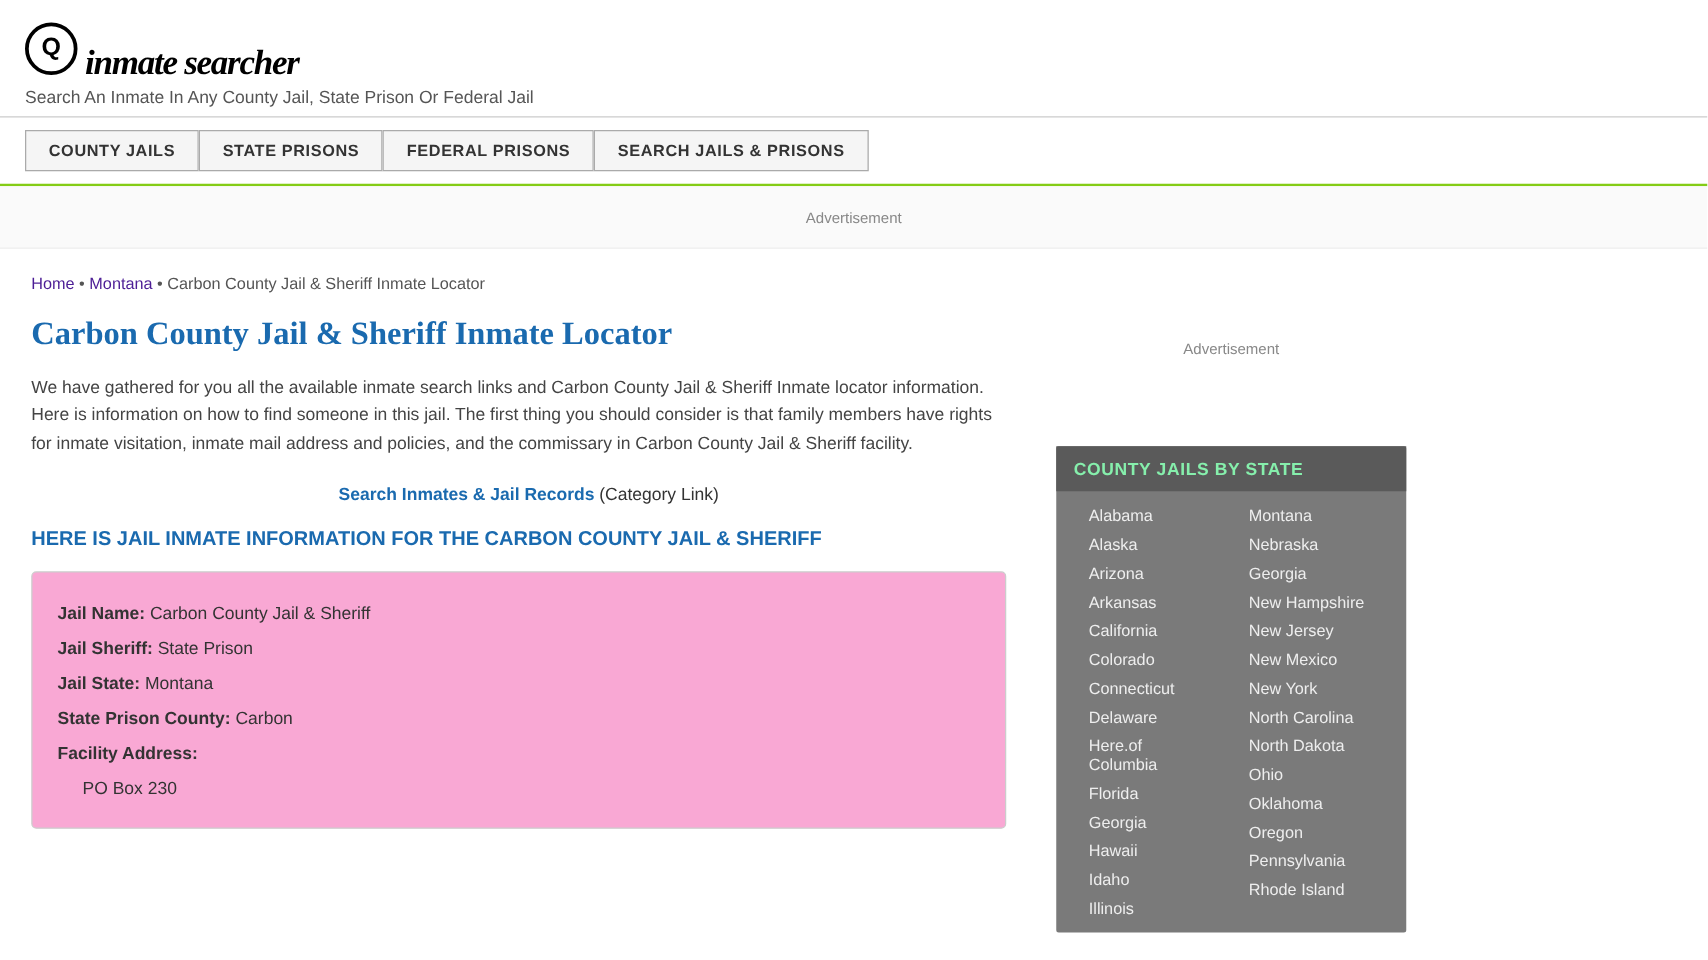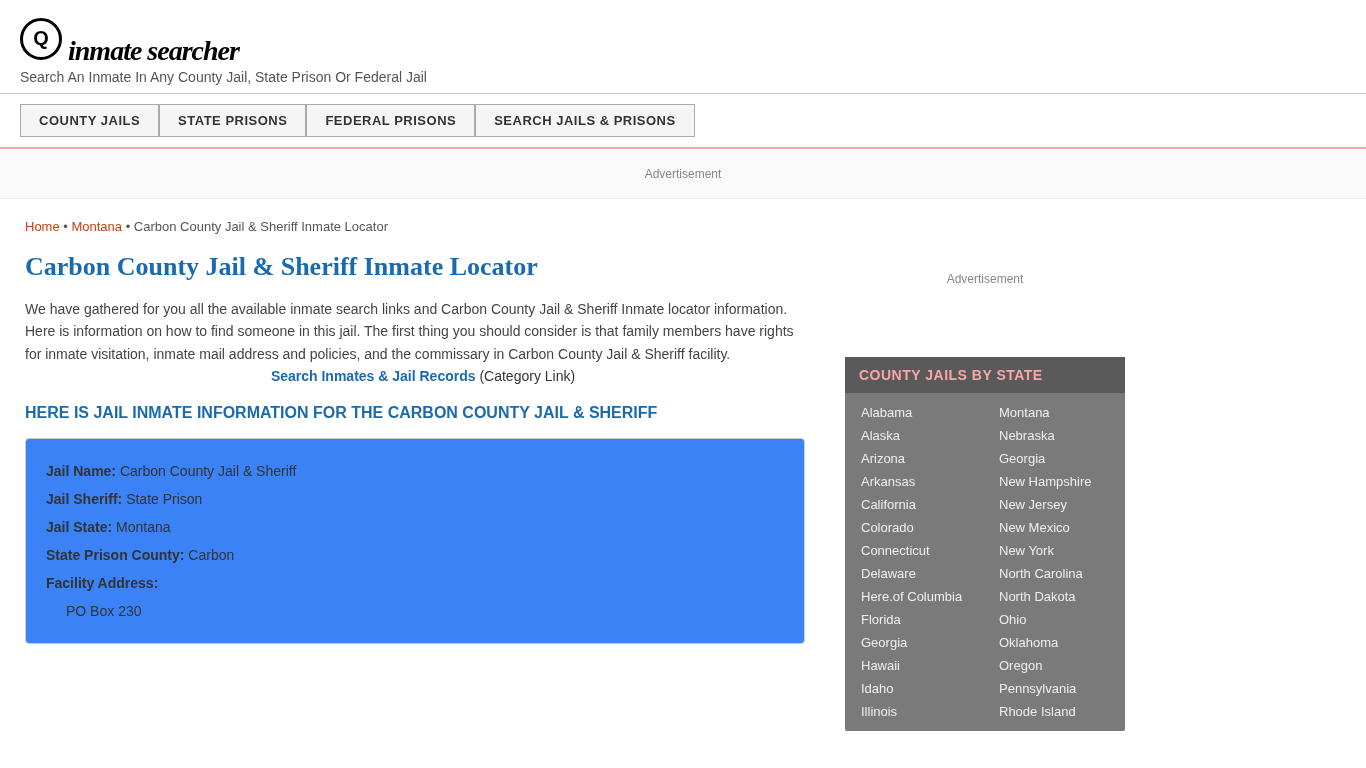--- a/index.html
+++ b/index.html
@@ -6,63 +6,63 @@
     body { font-family: Arial, sans-serif; font-size: 14px; color: #333; background: #fff; }
 
     
     #header { padding: 10px 20px 8px 20px; border-bottom: 1px solid #ccc; }
     #logo-area { display: flex; align-items: center; gap: 6px; }
     #logo-icon { width: 42px; height: 42px; border-radius: 50%; border: 3px solid #000; display: flex; align-items: center; justify-content: center; font-size: 20px; font-weight: bold; color: #000; background: #fff; flex-shrink: 0; }
     #logo-text { font-size: 28px; font-weight: bold; font-style: italic; color: #000; font-family: Georgia, serif; letter-spacing: -1px; margin-top: 25px; }
     #tagline { font-size: 14px; color: #555; margin-top: 2px; }
 
     
-    #nav { padding: 10px 20px; border-bottom: 2px solid #fca5a5; }
+    #nav { padding: 10px 20px; border-bottom: 2px solid #84cc16; }
     #nav-bar { display: flex; gap: 0; }
     .nav-btn { padding: 8px 18px; border: 1px solid #aaa; background: #f5f5f5; font-size: 13px; font-weight: bold; color: #333; cursor: pointer; letter-spacing: 0.5px; text-transform: uppercase; }
 
     
     #ad-bar { text-align: center; padding: 8px; color: #888; font-size: 12px; border-bottom: 1px solid #eee; background: #fafafa; height: 50px; display: flex; align-items: center; justify-content: center; }
 
     
     #main-layout { display: flex; padding: 0; }
 
     
     #content { flex: 1; padding: 20px 25px; max-width: 830px; }
 
     
     #breadcrumb { font-size: 13px; margin-bottom: 18px; color: #555; }
-    #breadcrumb a { color: #c2410c; text-decoration: none; }
+    #breadcrumb a { color: #4c1d95; text-decoration: none; }
 
     
     #page-title { font-size: 26px; font-weight: bold; color: #1a6aaf; margin-bottom: 16px; font-family: Georgia, serif; }
 
     
-    #description { font-size: 14px; line-height: 1.6; color: #444; margin-bottom: 3px; }
+    #description { font-size: 14px; line-height: 1.6; color: #444; margin-bottom: 22px; }
 
     
     #sponsored-link { text-align: center; margin-bottom: 20px; }
     #sponsored-link a { color: #1a6aaf; font-weight: bold; text-decoration: none; font-size: 14px; margin-left: 16px; }
 
     
     #info-heading { color: #1a6aaf; font-weight: bold; font-size: 16px; text-transform: uppercase; margin-bottom: 16px; }
 
     
-    #info-box { border: 1px solid #ccc; border-radius: 4px; padding: 18px 20px; background: #3b82f6; font-size: 14px; line-height: 2.0; }
+    #info-box { border: 1px solid #ccc; border-radius: 4px; padding: 18px 20px; background: #f9a8d4; font-size: 14px; line-height: 2.0; }
     #info-box .field-label { font-weight: bold; }
     #info-box .field-value { font-weight: normal; color: #333; }
 
     
     #sidebar { width: 310px; padding: 20px 15px; flex-shrink: 0; }
     #ad-sidebar { text-align: center; color: #888; font-size: 12px; margin-bottom: 18px; height: 120px; display: flex; align-items: center; justify-content: center; }
 
     
     #jails-by-state { background: #7a7a7a; color: #fff; border-radius: 2px; }
-    #jails-by-state-title { background: #5a5a5a; padding: 10px 14px; font-weight: bold; font-size: 14px; color: #fca5a5; letter-spacing: 0.5px; text-transform: uppercase; }
-    #state-list { display: grid; grid-template-columns: 1fr 1fr; padding: 8px 2px; }
+    #jails-by-state-title { background: #5a5a5a; padding: 10px 14px; font-weight: bold; font-size: 14px; color: #86efac; letter-spacing: 0.5px; text-transform: uppercase; }
+    #state-list { display: grid; grid-template-columns: 1fr 1fr; padding: 8px 12px; }
     .state-item { padding: 4px 14px; font-size: 13px; color: #eee; cursor: pointer; }
   </style>
 </head>
 <body>
 
 <div id="header">
   <div id="logo-area">
     <div id="logo-icon">
       <span>Q</span>
     </div>

